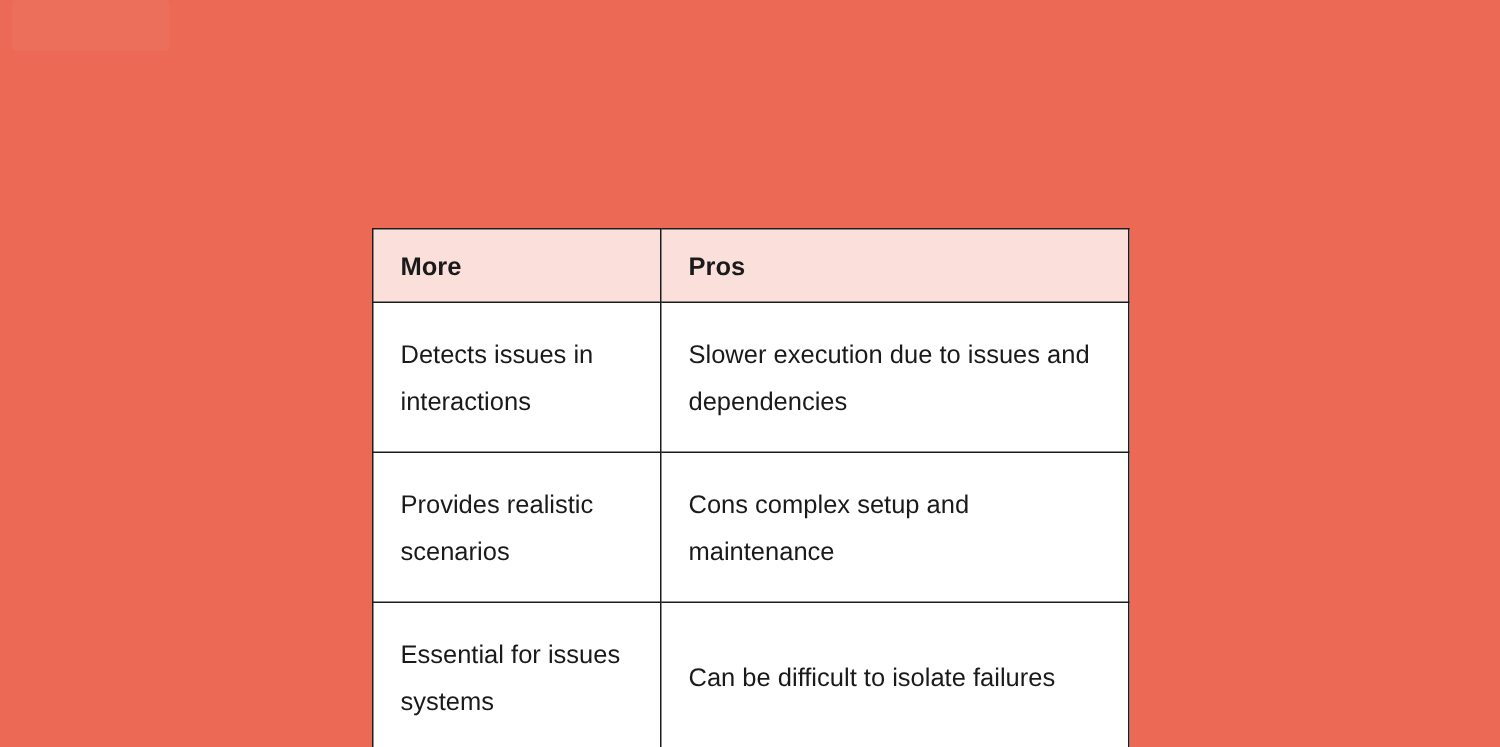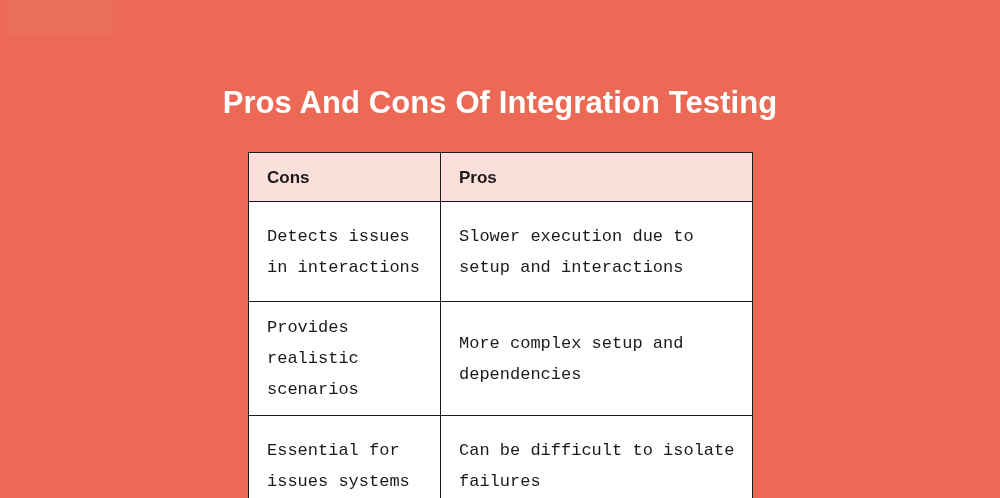--- a/index.html
+++ b/index.html
@@ -87,59 +87,57 @@
     height: 79px;
     padding-top: 10px;
     padding-bottom: 10px;
   }
 
   col.c-pros { width: 192px; }
   col.c-cons { width: 312px; }
 
   .cell-text {
     display: block;
-    font-family: Liberation Mono, monospace;
   }
 </style>
 </head>
 <body>
 
 <div class="canvas">
 
   <div class="corner-artifact"></div>
 
-  <h1 class="page-title">Pros And Cons Of Integration Testing</h1>
 
   <div class="table-wrap">
     <table class="proscons">
       <colgroup>
         <col class="c-pros">
         <col class="c-cons">
       </colgroup>
       <thead>
         <tr>
-          <th>Cons</th>
+          <th>More</th>
           <th>Pros</th>
         </tr>
       </thead>
       <tbody>
         <tr>
           <td>
             <span class="cell-text">Detects issues in interactions</span>
           </td>
           <td>
-            <span class="cell-text">Slower execution due to setup and interactions</span>
+            <span class="cell-text">Slower execution due to issues and dependencies</span>
           </td>
         </tr>
         <tr>
           <td>
             <span class="cell-text">Provides realistic scenarios</span>
           </td>
           <td>
-            <span class="cell-text">More complex setup and dependencies</span>
+            <span class="cell-text">Cons complex setup and maintenance</span>
           </td>
         </tr>
         <tr>
           <td>
             <span class="cell-text">Essential for issues systems</span>
           </td>
           <td>
             <span class="cell-text">Can be difficult to isolate failures</span>
           </td>
         </tr>

